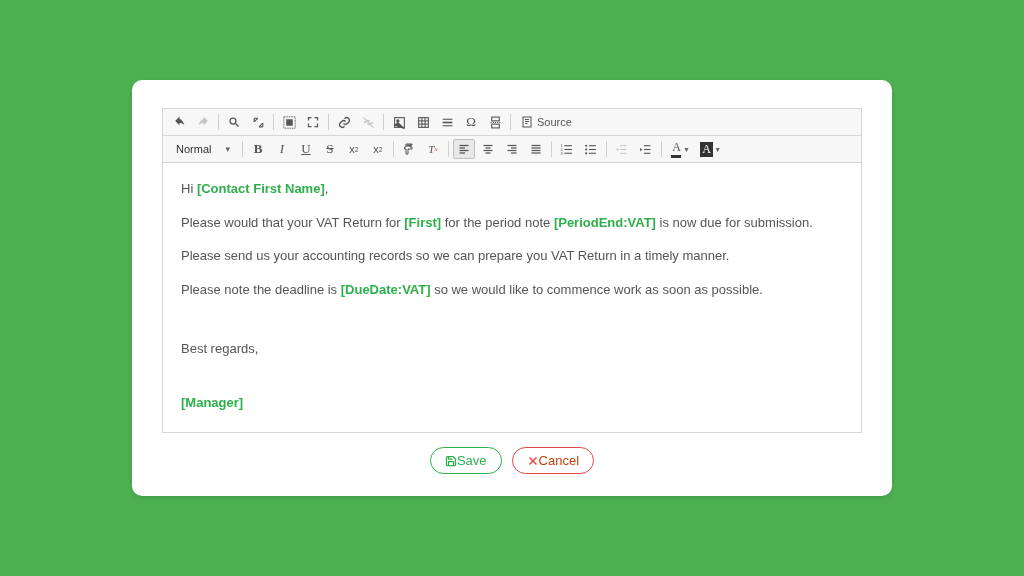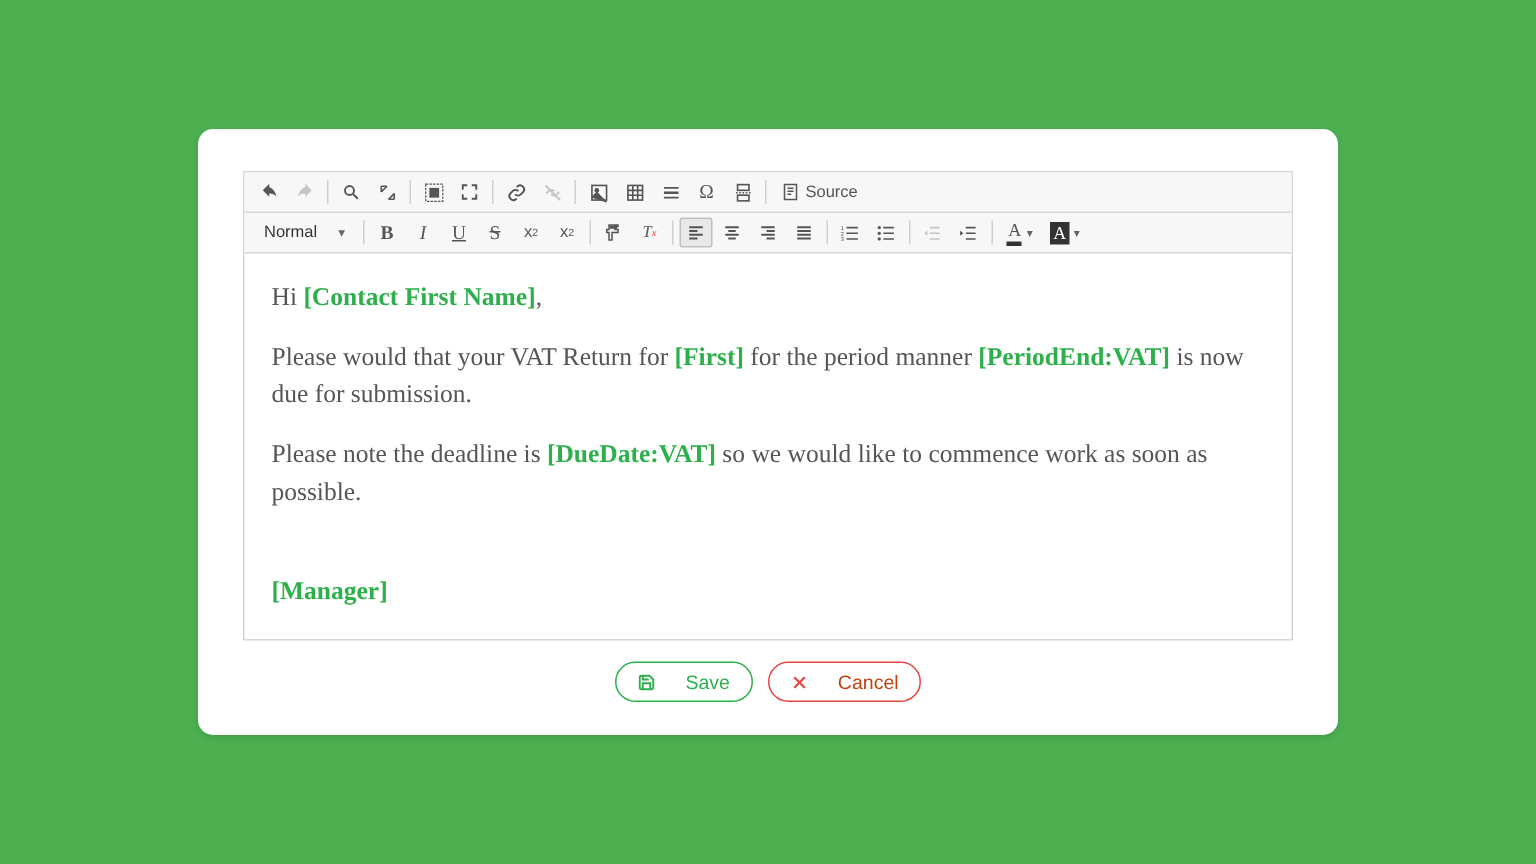--- a/index.html
+++ b/index.html
@@ -71,37 +71,36 @@
     gap: 4px;
     font-size: 11px;
     color: #555;
     padding: 2px 6px;
     height: 20px;
     cursor: pointer;
     border: 1px solid transparent;
   }
   .content {
     padding: 16px 18px 20px 18px;
-    font-size: 17px;
+    font-size: 13px;
     color: #555;
     line-height: 1.5;
-    font-family: Liberation Serif, serif;
   }
   .content p { margin-bottom: 14px; }
   .token { color: #2db04b; font-weight: bold; }
   .btn-row {
     display: flex;
     justify-content: center;
     gap: 10px;
     margin-top: 14px;
   }
   .btn {
     display: inline-flex;
     align-items: center;
-    gap: 20px;
+    gap: 0;
     padding: 5px 14px;
     border-radius: 16px;
     font-size: 13px;
     background: #fff;
     cursor: pointer;
   }
   .btn-save { border: 1px solid #2db04b; color: #2db04b; }
   .btn-cancel { border: 1px solid #e64545; color: #c2410c; }
   .btn svg { width: 12px; height: 12px; }
   .bold { font-weight: bold; font-family: Georgia, serif; font-size: 13px;}
@@ -327,25 +326,27 @@
             <span class="swatch-drop">▾</span>
           </span>
       </span>
     </div>
 
     <div class="content">
       <p>
         <span>Hi </span><span class="token">[Contact First Name]</span><span>,</span>
       </p>
       <p>
-        <span>Please would that your VAT Return for </span><span class="token">[First]</span><span> for the period manner </span><span class="token">[PeriodEnd:VAT]</span><span> is now due for submission.</span>
+        <span>Please would that your VAT Return for </span><span class="token">[First]</span><span> for the period note </span><span class="token">[PeriodEnd:VAT]</span><span> is now due for submission.</span>
       </p>
+      <p>Please send us your accounting records so we can prepare you VAT Return in a timely manner.</p>
       <p style="margin-bottom:40px;">
         <span>Please note the deadline is </span><span class="token">[DueDate:VAT]</span><span> so we would like to commence work as soon as possible.</span>
       </p>
+      <p style="margin-bottom:2px;">Best regards,</p>
       <p style="margin-bottom:0;margin-top:34px;"><span class="token">[Manager]</span></p>
     </div>
   </div>
 
   <div class="btn-row">
     <div class="btn btn-save">
       <svg viewBox="0 0 24 24" fill="none" stroke="#2db04b" stroke-width="2.5">
           <path d="M19 21H5a2 2 0 0 1-2-2V5a2 2 0 0 1 2-2h11l5 5v11a2 2 0 0 1-2 2z"></path>
           <polyline points="17 21 17 13 7 13 7 21"></polyline>
           <polyline points="7 3 7 8 15 8"></polyline>

